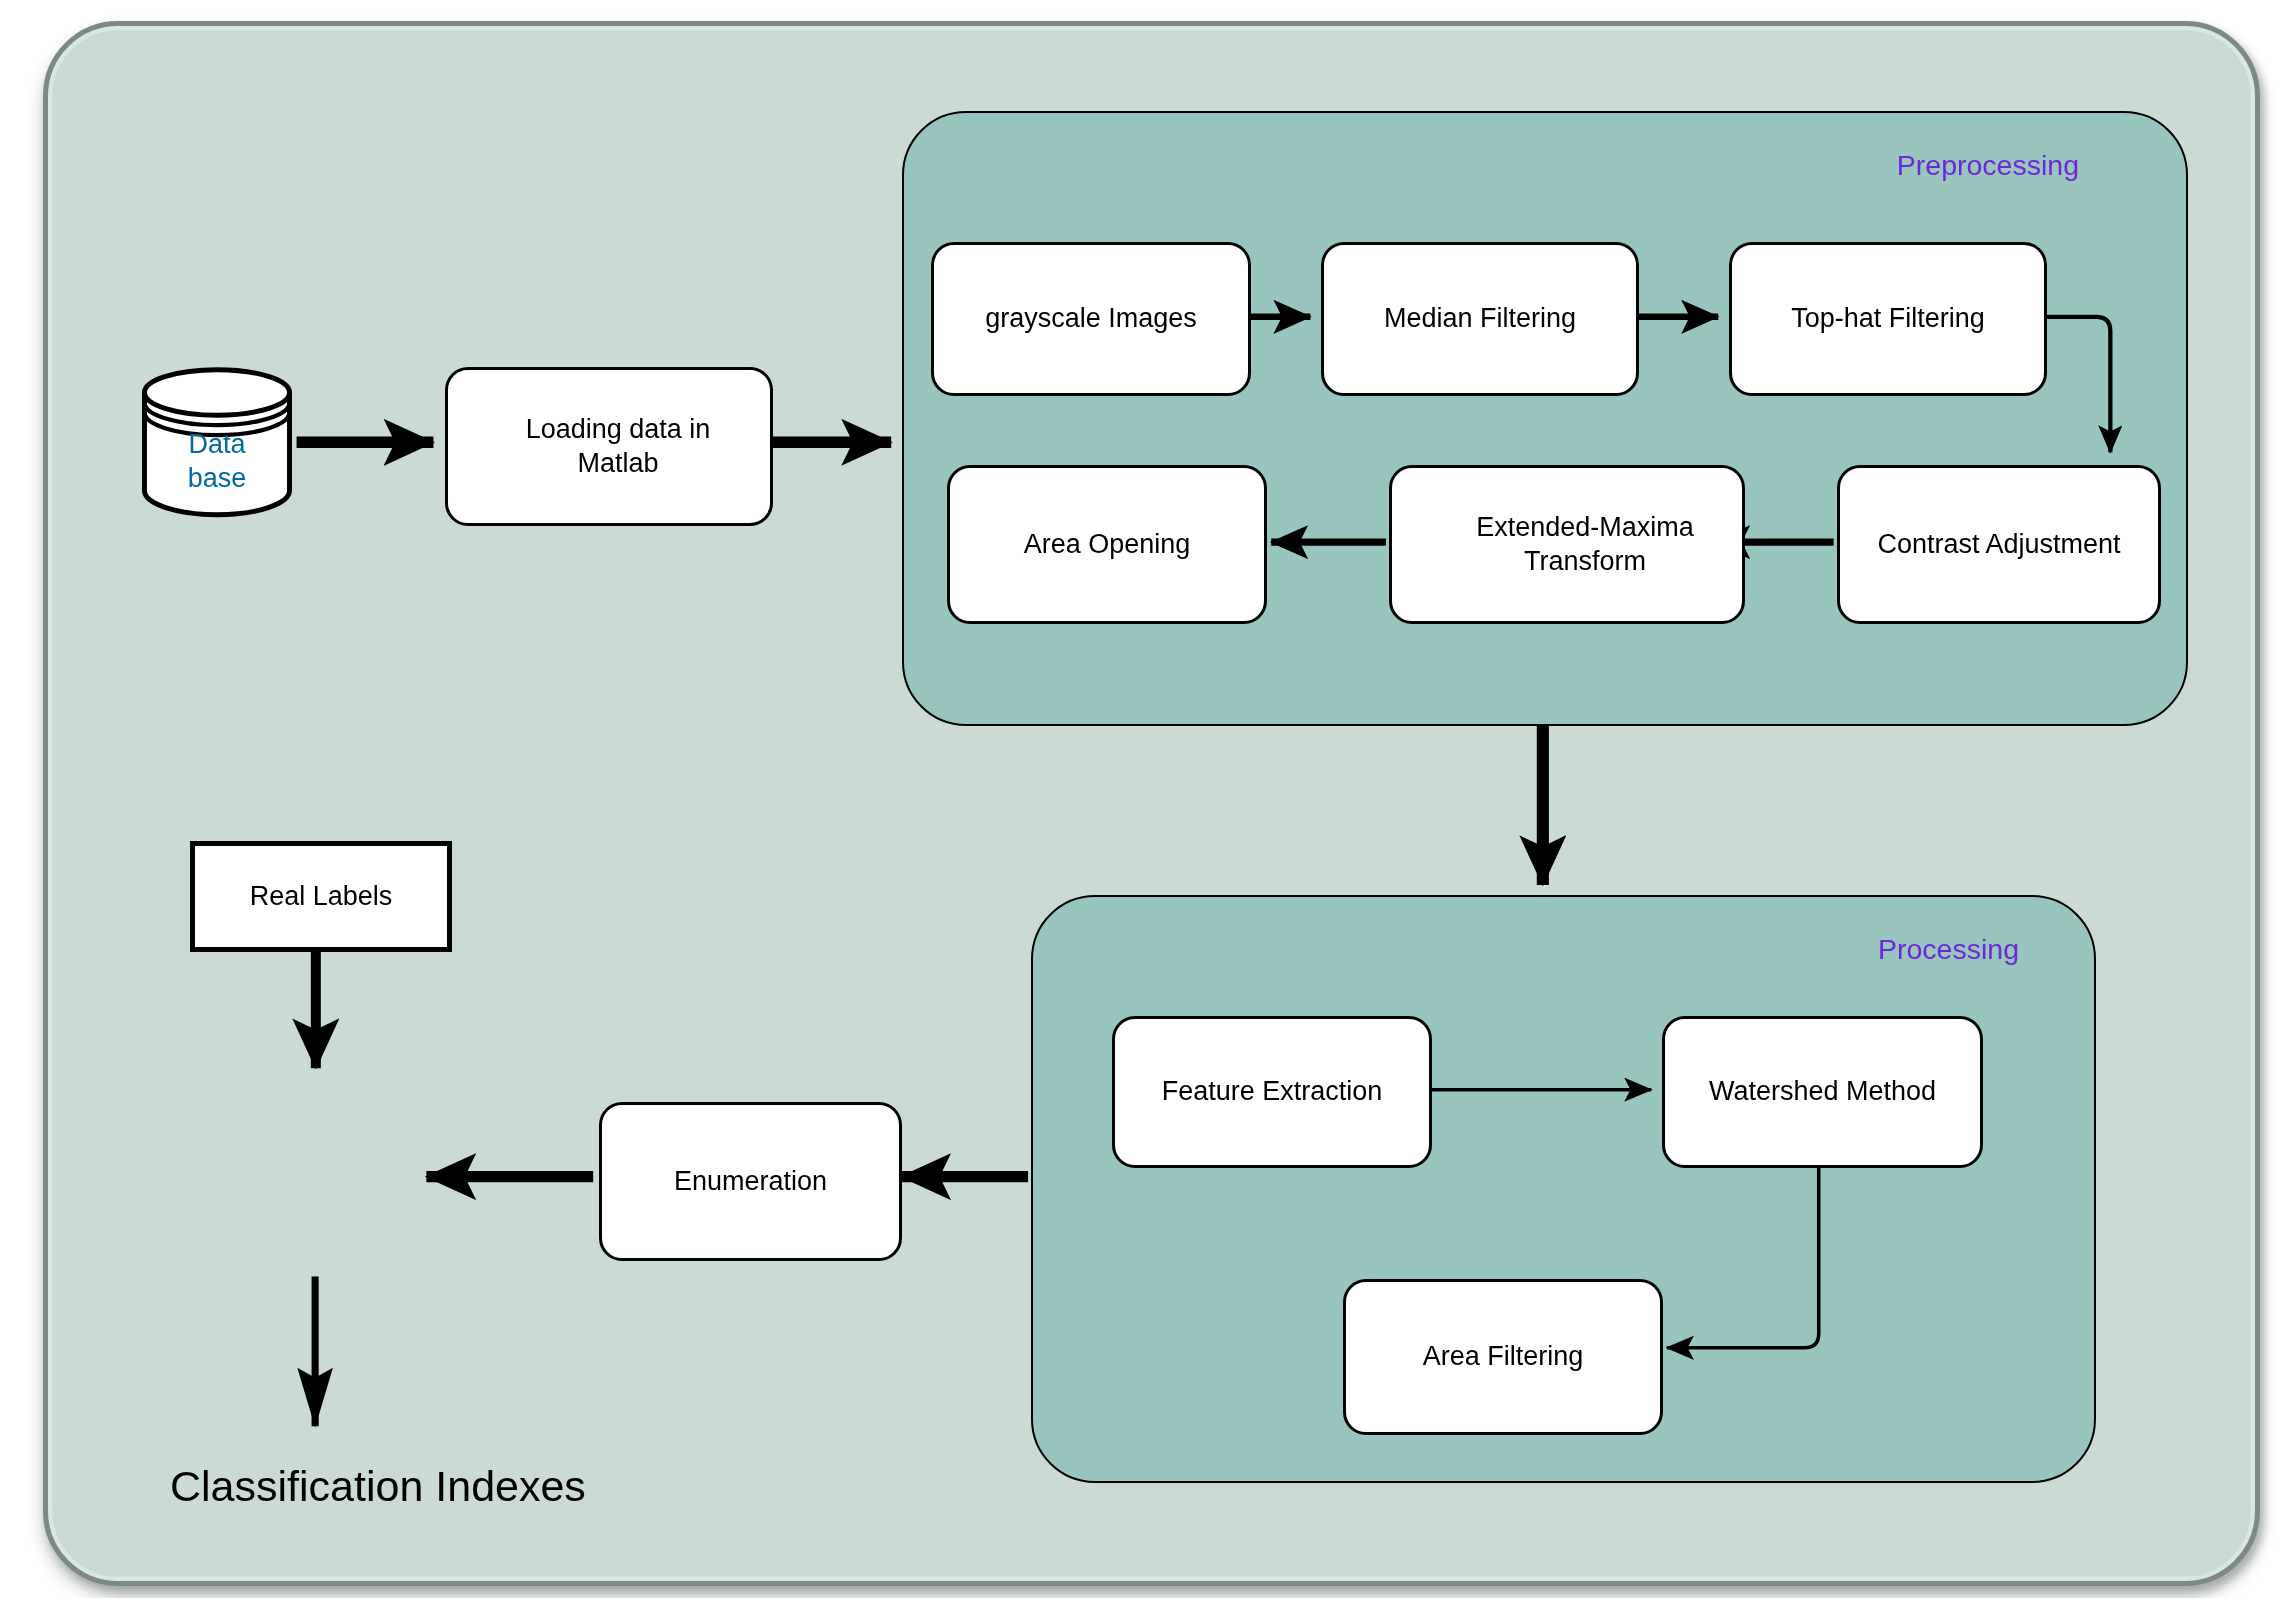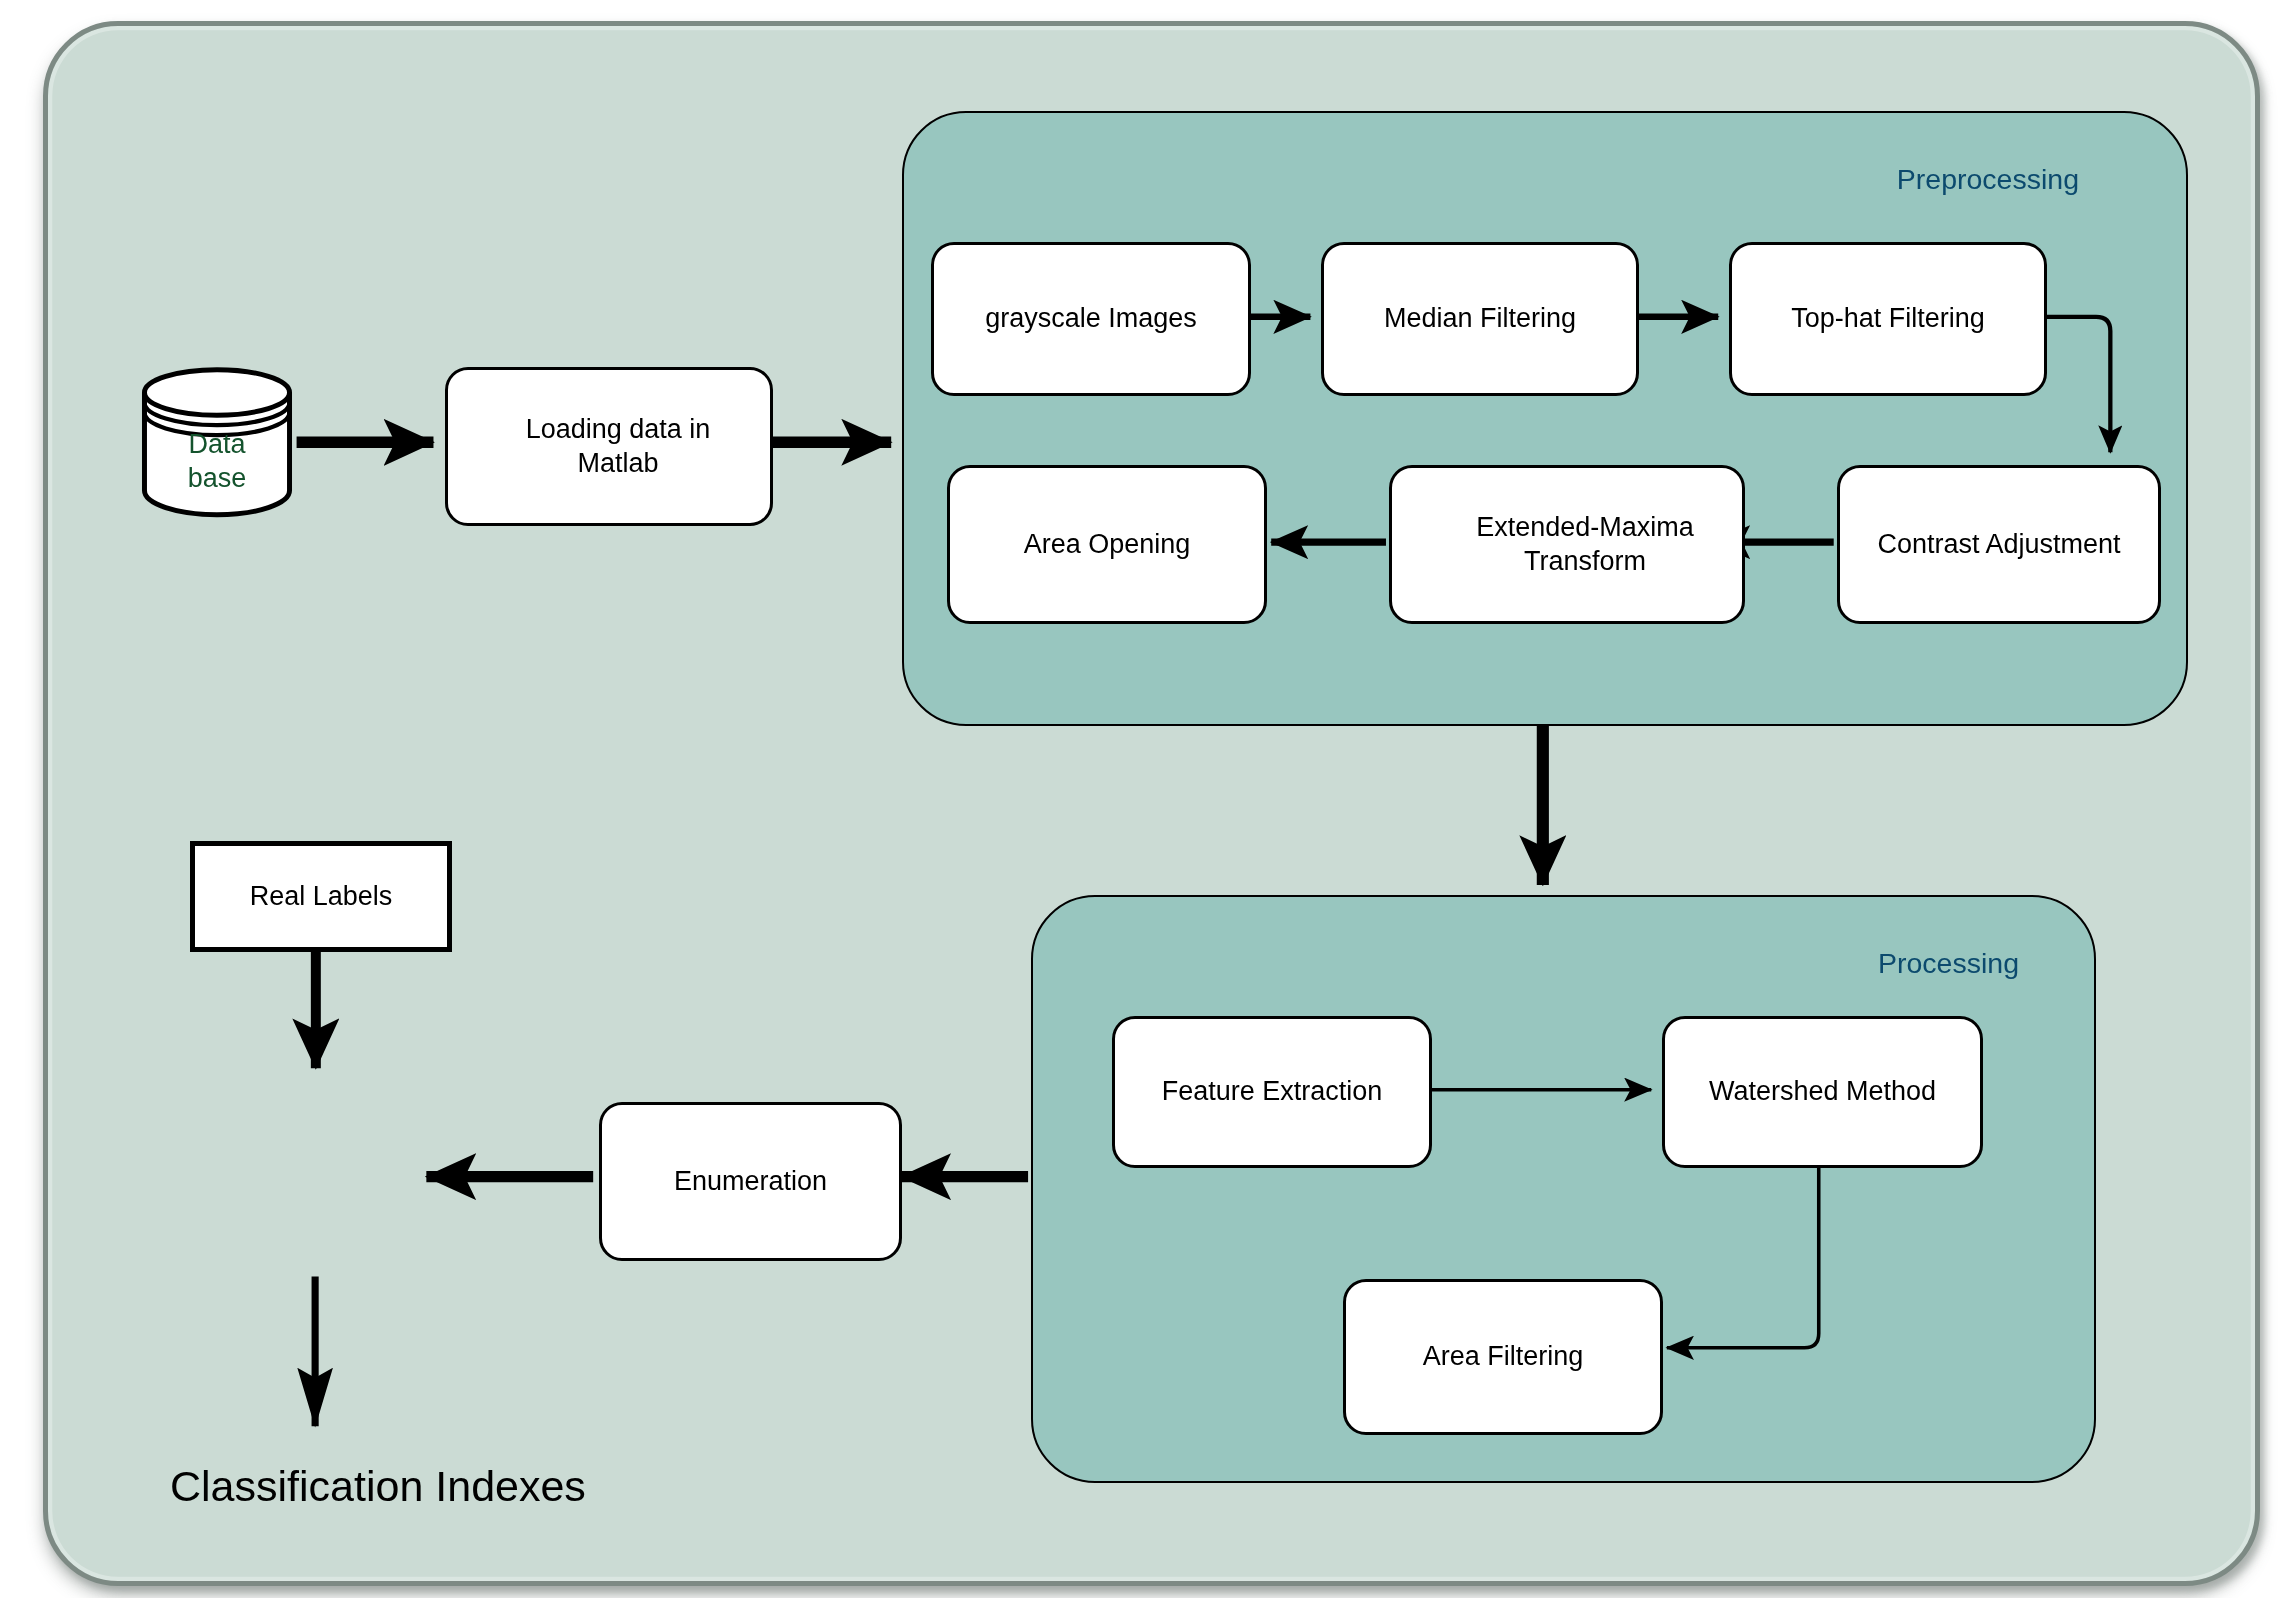--- a/index.html
+++ b/index.html
@@ -18,40 +18,40 @@
     box-shadow:0 10px 15.7px rgba(110,120,115,0.45), 4.3px 5.7px 7.1px rgba(110,120,115,0.35),
                inset 0 0 0 4.3px rgba(255,255,255,0.30);
   }
   .group{
     position:absolute;
     background:var(--group-fill,#98c6bf);
     border:2.9px solid var(--line,#000);
     border-radius:64px;
   }
   .group-label{
-    position:absolute;top:50px;right:107px;
-    font-size:28.5px;color:#0c4a6e;
+    position:absolute;top:36px;right:107px;
+    font-size:28.5px;color:#6d28d9;
   }
   .node{
     position:absolute;
     background:var(--node-fill,#ffffff);
     border:3.6px solid var(--line,#000);
     border-radius:23px;
     display:flex;flex-direction:column;align-items:center;justify-content:center;
     text-align:left;
     font-size:27px;color:#000;line-height:1.25;
   }
   .node.square{border-radius:0;border-width:5.7px;}
   .node.ellipse{border-radius:50%;border-width:4.3px;font-size:30px;}
   svg.overlay{position:absolute;left:0;top:0;width:2295px;height:1599px;pointer-events:none;}
   .free-label{
     position:absolute;color:#000;white-space:nowrap;
   }
   .db-label{
-    position:absolute;text-align:center;color:#14532d;
+    position:absolute;text-align:center;color:#0369a1;
     font-size:27px;line-height:1.25;
   }
 </style>
 </head>
 <body>
 
 <div id="stage">
 
   <div class="outer-frame"></div>
 

